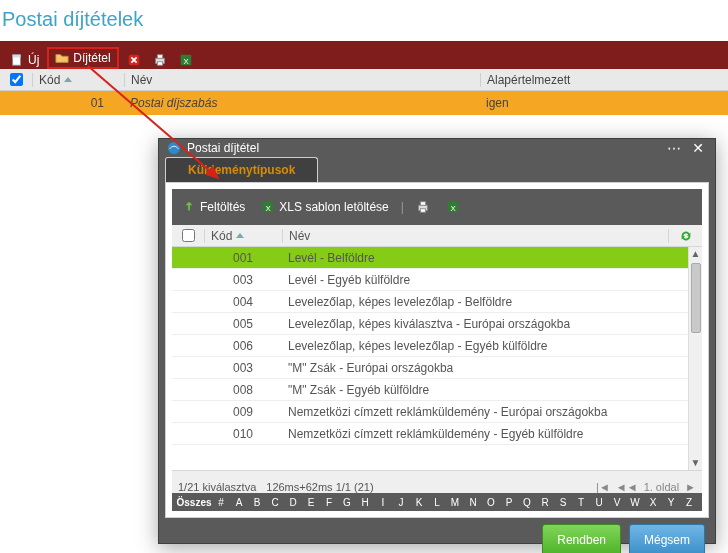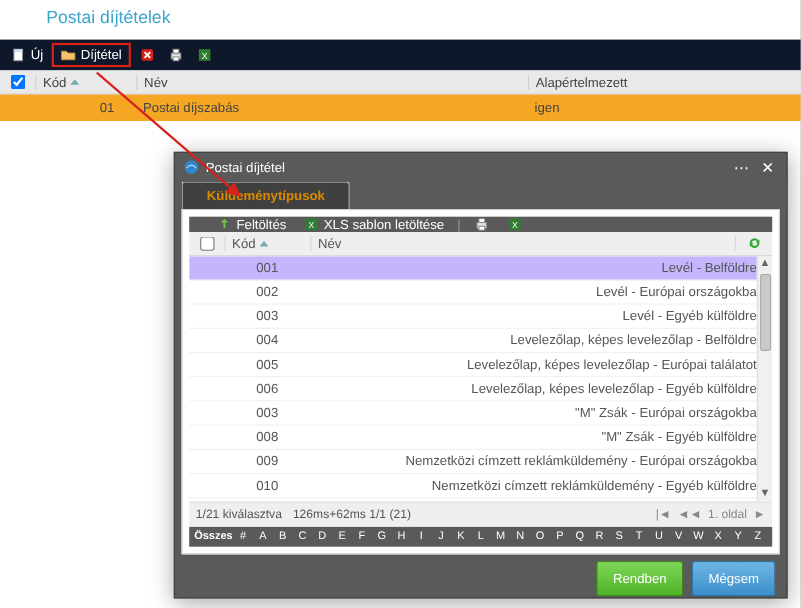--- a/index.html
+++ b/index.html
@@ -8,29 +8,28 @@
     font-family: Arial, sans-serif;
     font-size: 12px;
     background: #fff;
     width: 728px;
     height: 553px;
     overflow: hidden;
     position: relative;
   }
   .page-title {
     color: #3ba4c9;
-    font-size: 16px;
+    font-size: 20px;
     padding: 8px 0 10px 2px;
-    margin-left: 40px;
   }
   .main-toolbar {
-    background: #0f172a;
+    background: #7f1d1d;
     height: 28px;
     display: flex;
-    align-items: center;
+    align-items: flex-end;
     padding: 0 6px;
     gap: 4px;
   }
   .tb-item {
     display: flex;
     align-items: center;
     gap: 4px;
     color: #fff;
     font-size: 12px;
     padding: 2px 4px;
@@ -54,21 +53,21 @@
   .col-nev { flex: 1; padding-left: 6px; border-left: 1px solid #cfcfcf; color:#444;}
   .col-alap { width: 248px; padding-left: 6px; border-left: 1px solid #cfcfcf; color:#444;}
   .main-data-row {
     display: flex;
     background: #f5a623;
     color: #fff;
     height: 24px;
     align-items: center;
   }
   .main-data-row .col-kod { border:none; text-align:right; padding-right:20px; display:block;}
-  .main-data-row .col-nev { border:none;}
+  .main-data-row .col-nev { border:none;font-style:italic;}
   .main-data-row .col-alap { border:none;}
   .arrow-annotation {
     position: absolute;
     top: 60px; left: 80px;
     width: 160px; height: 130px;
     pointer-events: none;
     z-index: 50;
   }
   
   .modal {
@@ -113,24 +112,24 @@
     margin: 0 6px 6px 6px;
     flex: 1;
     display: flex;
     flex-direction: column;
     border:1px solid #cfcfcf;
     padding: 6px;
     position: relative;
   }
   .inner-toolbar {
     background: #5a5a5a;
-    height: 14px;
+    height: 36px;
     display: flex;
     align-items: center;
-    padding: 0 21px;
+    padding: 0 6px;
     gap: 8px;
     color:#fff;
   }
   .inner-toolbar .sep { color:#999; }
   .grid-header {
     display:flex;
     background:#efefef;
     border-bottom:1px solid #d6d6d6;
     height:22px;
     align-items:center;
@@ -147,34 +146,34 @@
   }
   .grid-rows { position:absolute; top:0; left:0; right:14px; }
   .grow {
     display:flex;
     height:22px;
     align-items:center;
     border-bottom:1px solid #eee;
     background:#fff;
     color:#333;
   }
-  .grow.sel { background:#c4b5fd; color:#fff; }
+  .grow.sel { background:#84cc16; color:#fff; }
   .grow .g-kod { border:none; text-align:center; display:block; padding-left:0;}
-  .grow .g-nev { border:none;text-align:right;}
+  .grow .g-nev { border:none;}
   .grow .g-check{ }
   .vscroll {
     position:absolute; top:0; right:0; bottom:0; width:14px;
     background:#f0f0f0; border-left:1px solid #ddd;
     display:flex; flex-direction:column; align-items:center; justify-content:space-between;
   }
   .vscroll .arr{ width:12px; height:14px; color:#666; font-size:10px; text-align:center; line-height:14px; cursor:pointer;}
   .vscroll .thumb{ width:10px; height:70px; background:#c9c9c9; border:1px solid #aaa; border-radius:2px; margin-top:2px;}
   .grid-footer {
     display:flex;
-    align-items:center;
+    align-items:flex-end;
     background:#efefef;
     height:22px;
     font-size:11px;
     color:#555;
     padding:0 6px;
     gap:10px;
   }
   .grid-footer .hint { color:#6fa8d8; font-size:10px; line-height:10px; }
   .grid-footer .pager { margin-left:auto; display:flex; align-items:center; gap:6px; color:#888;}
   .alpha-bar {
@@ -341,37 +340,32 @@
 
     <div class="grid-body">
       <div class="grid-rows" id="grid-rows">
           <div class="grow sel">
             <div class="g-check"></div>
             <div class="g-kod">001</div>
             <div class="g-nev">Levél - Belföldre</div>
           </div>
           <div class="grow">
             <div class="g-check"></div>
-            <div class="g-kod">002</div>
-            <div class="g-nev">Levél - Európai országokba</div>
-          </div>
-          <div class="grow">
-            <div class="g-check"></div>
             <div class="g-kod">003</div>
             <div class="g-nev">Levél - Egyéb külföldre</div>
           </div>
           <div class="grow">
             <div class="g-check"></div>
             <div class="g-kod">004</div>
             <div class="g-nev">Levelezőlap, képes levelezőlap - Belföldre</div>
           </div>
           <div class="grow">
             <div class="g-check"></div>
             <div class="g-kod">005</div>
-            <div class="g-nev">Levelezőlap, képes levelezőlap - Európai találatot</div>
+            <div class="g-nev">Levelezőlap, képes kiválasztva - Európai országokba</div>
           </div>
           <div class="grow">
             <div class="g-check"></div>
             <div class="g-kod">006</div>
             <div class="g-nev">Levelezőlap, képes levelezőlap - Egyéb külföldre</div>
           </div>
           <div class="grow">
             <div class="g-check"></div>
             <div class="g-kod">003</div>
             <div class="g-nev">"M" Zsák - Európai országokba</div>

